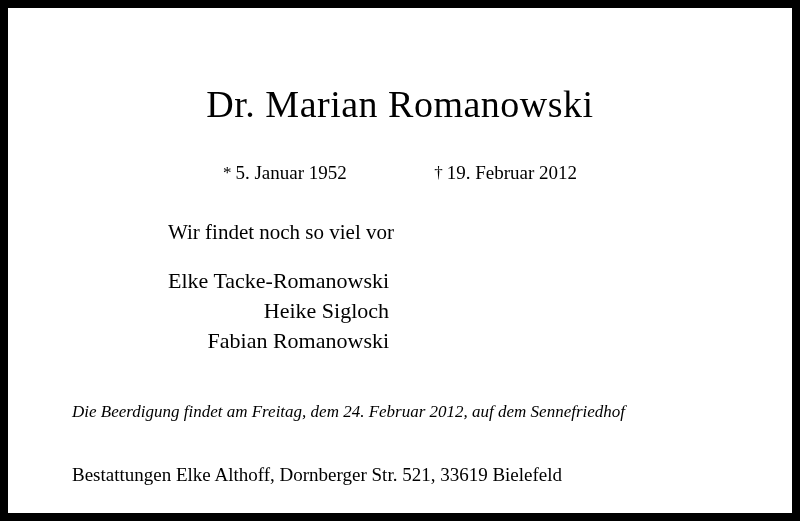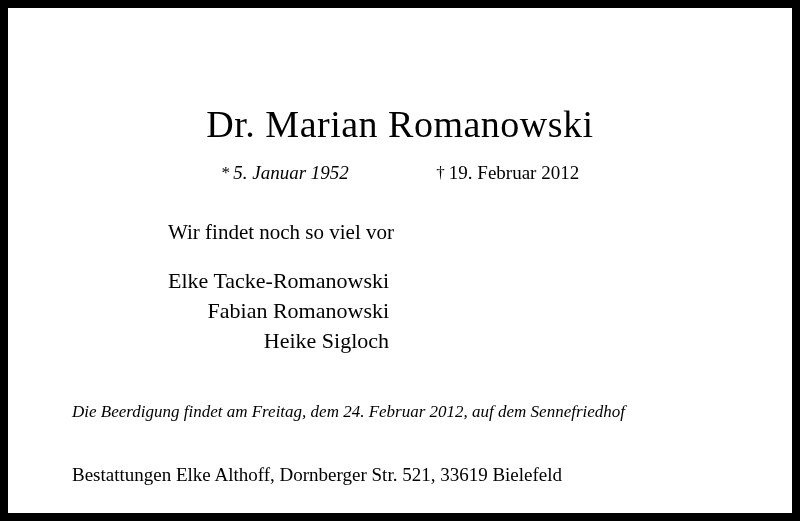--- a/index.html
+++ b/index.html
@@ -24,33 +24,31 @@
   }
   .name {
     position: absolute;
     left: 0;
     top: 74px;
     width: 784px;
     text-align: center;
     font-size: 38px;
     letter-spacing: 0.5px;
     white-space: nowrap;
-    margin-top: 20px;
   }
   .dates {
     position: absolute;
     left: 0;
     top: 142px;
     width: 784px;
     text-align: center;
     font-size: 19px;
   }
   .dates .birth {
     display: inline-block;
-    font-style: italic;
   }
   .dates .gap {
     display: inline-block;
     width: 78px;
   }
   .dates .death {
     display: inline-block;
     margin-top: 12px;
   }
   .sym {
@@ -110,22 +108,22 @@
     <span class="gap"></span>
     <span class="death">
       <span class="sym">†</span><span>19. Februar 2012</span>
     </span>
   </div>
 
   <div class="motto">Wir findet noch so viel vor</div>
 
   <div class="survivors">
     <div>Elke Tacke-Romanowski</div>
+    <div>Heike Sigloch</div>
     <div>Fabian Romanowski</div>
-    <div>Heike Sigloch</div>
   </div>
 
   <div class="details">
     <div>Die Beerdigung findet am Freitag, dem 24. Februar 2012, auf dem Sennefriedhof</div>
   </div>
 
   <div class="funeral-home">Bestattungen Elke Althoff, Dornberger Str. 521, 33619 Bielefeld</div>
 
 </div>
 

